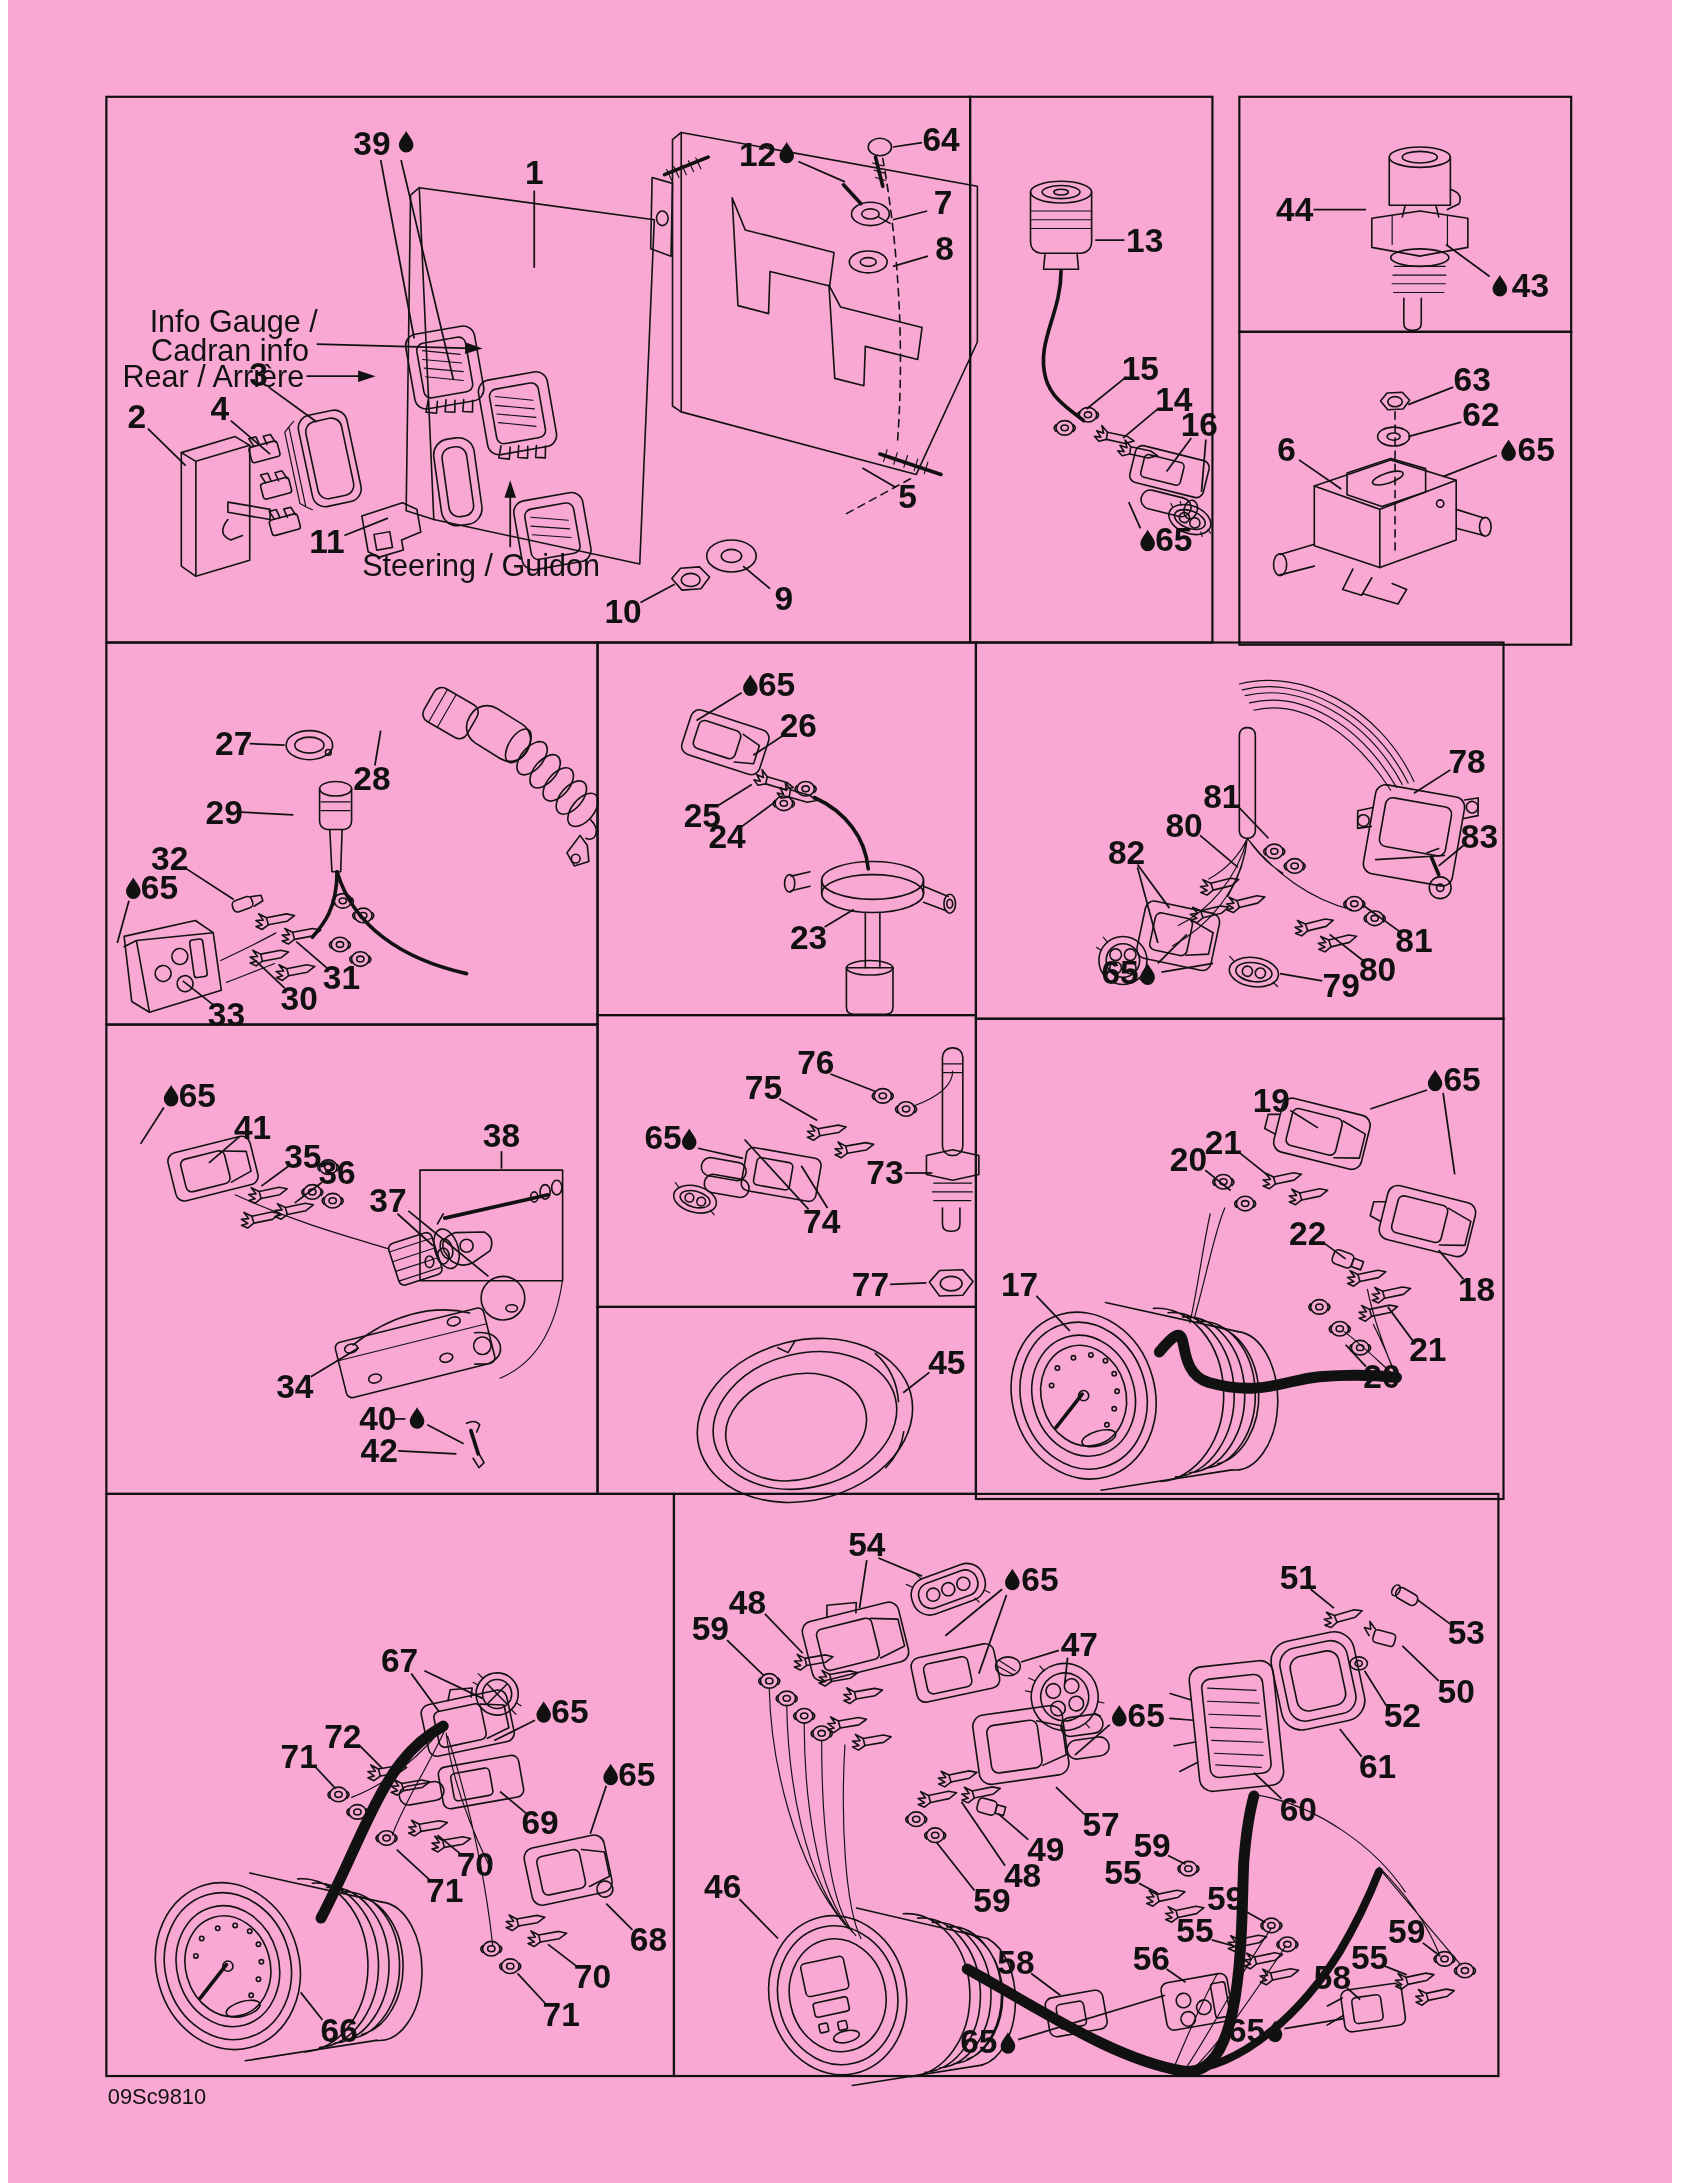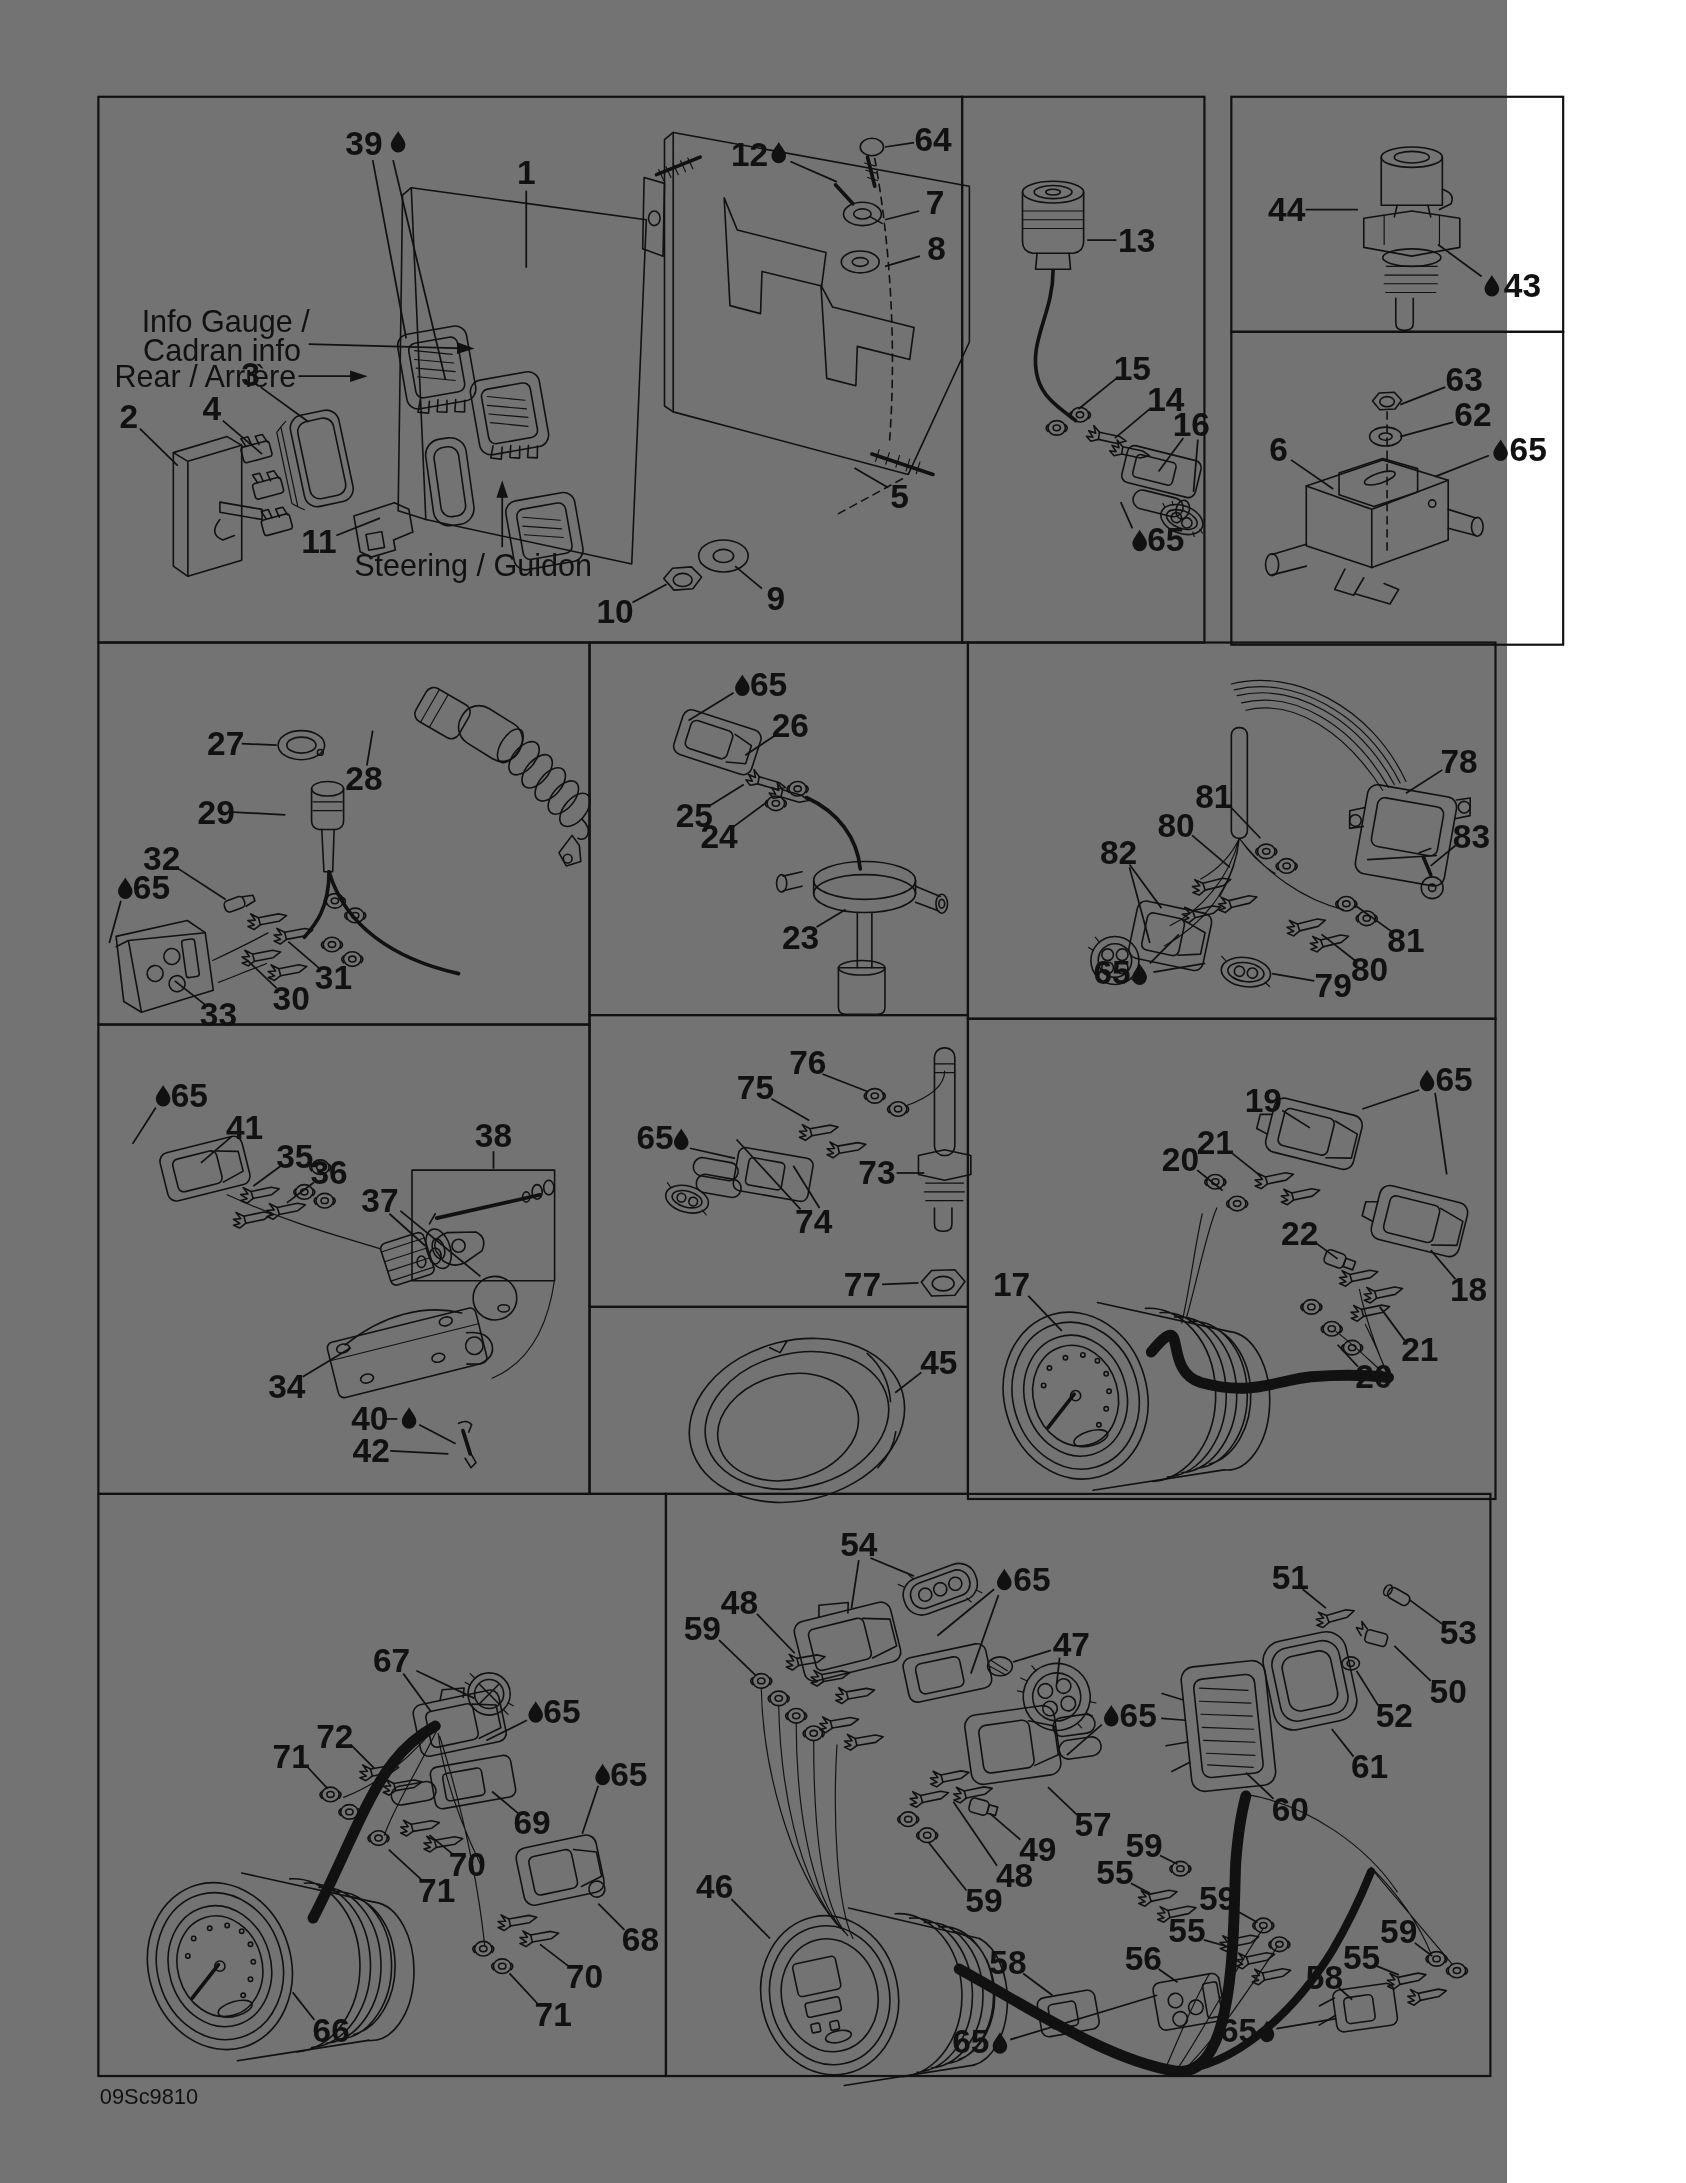--- a/index.html
+++ b/index.html
@@ -1,16 +1,16 @@
 <!DOCTYPE html>
 <html style="font-size:11.6px"><head>
 <meta charset="utf-8">
 <style>
   html,body{margin:0;padding:0;background:#ffffff;}
-  #page{position:relative;width:1507px;height:2183px;background:#737373;font-family:"Liberation Sans",sans-serif;}
+  #page{position:relative;width:1664px;height:2183px;background:#f9a8d4;font-family:"Liberation Sans",sans-serif;margin-left:8px;}
   svg{display:block;}
   .art *{fill:none;stroke:#111;stroke-width:2.2;stroke-linecap:round;stroke-linejoin:round;}
   .art .thick{stroke-width:5;}
   .art .hv{stroke-width:15;}
   .art .hv2{stroke-width:11;}
   .art .thin{stroke-width:1.6;}
   .art .dash{stroke-dasharray:10 8;}
   .panelrect{fill:none;stroke:#111;stroke-width:3;}
   .leader{stroke:#111;stroke-width:2.4;fill:none;}
   .callout-num{font-weight:700;fill:#111;}

